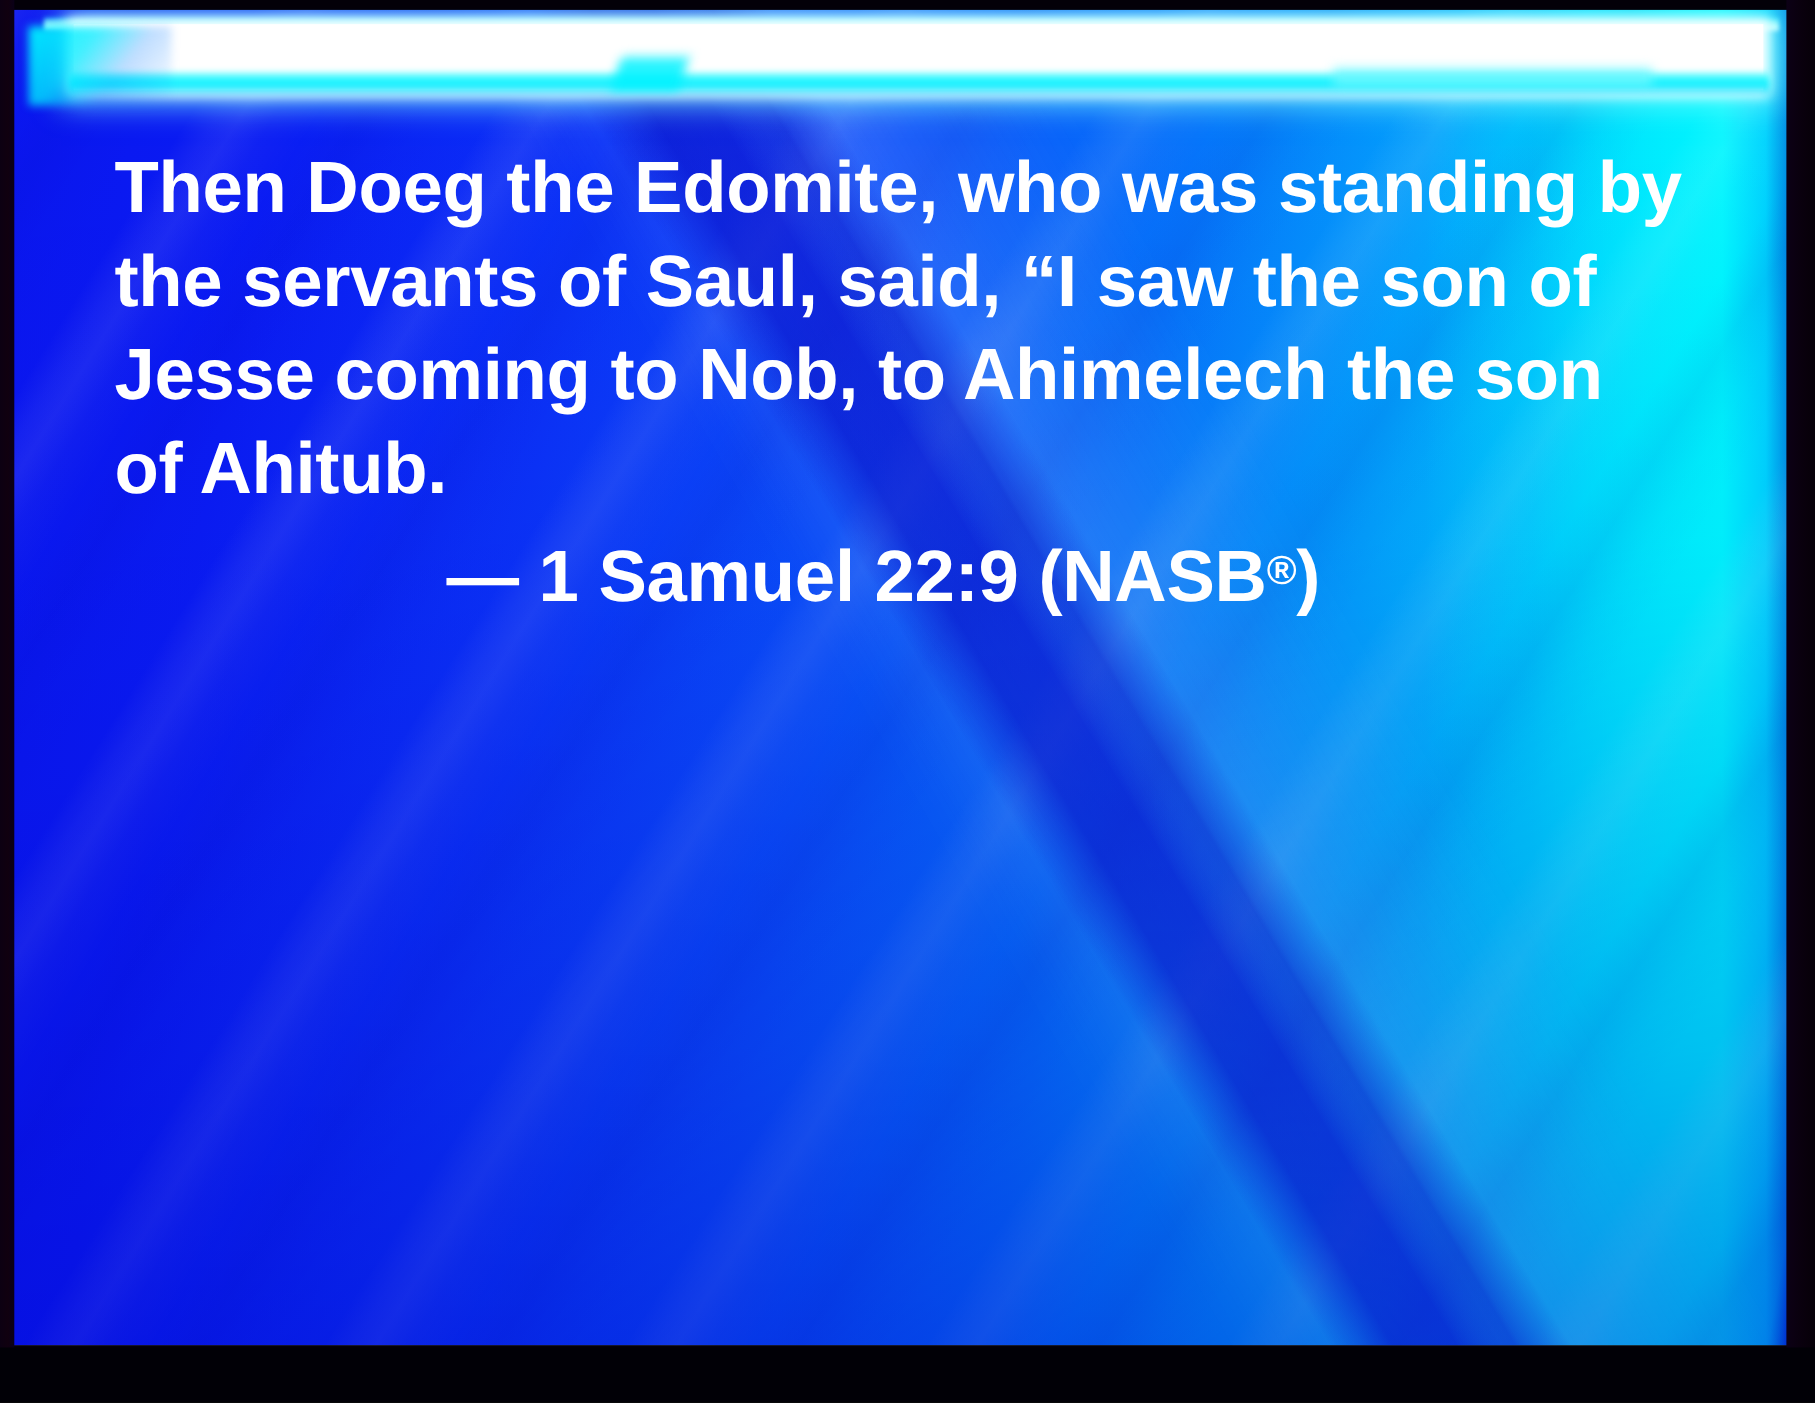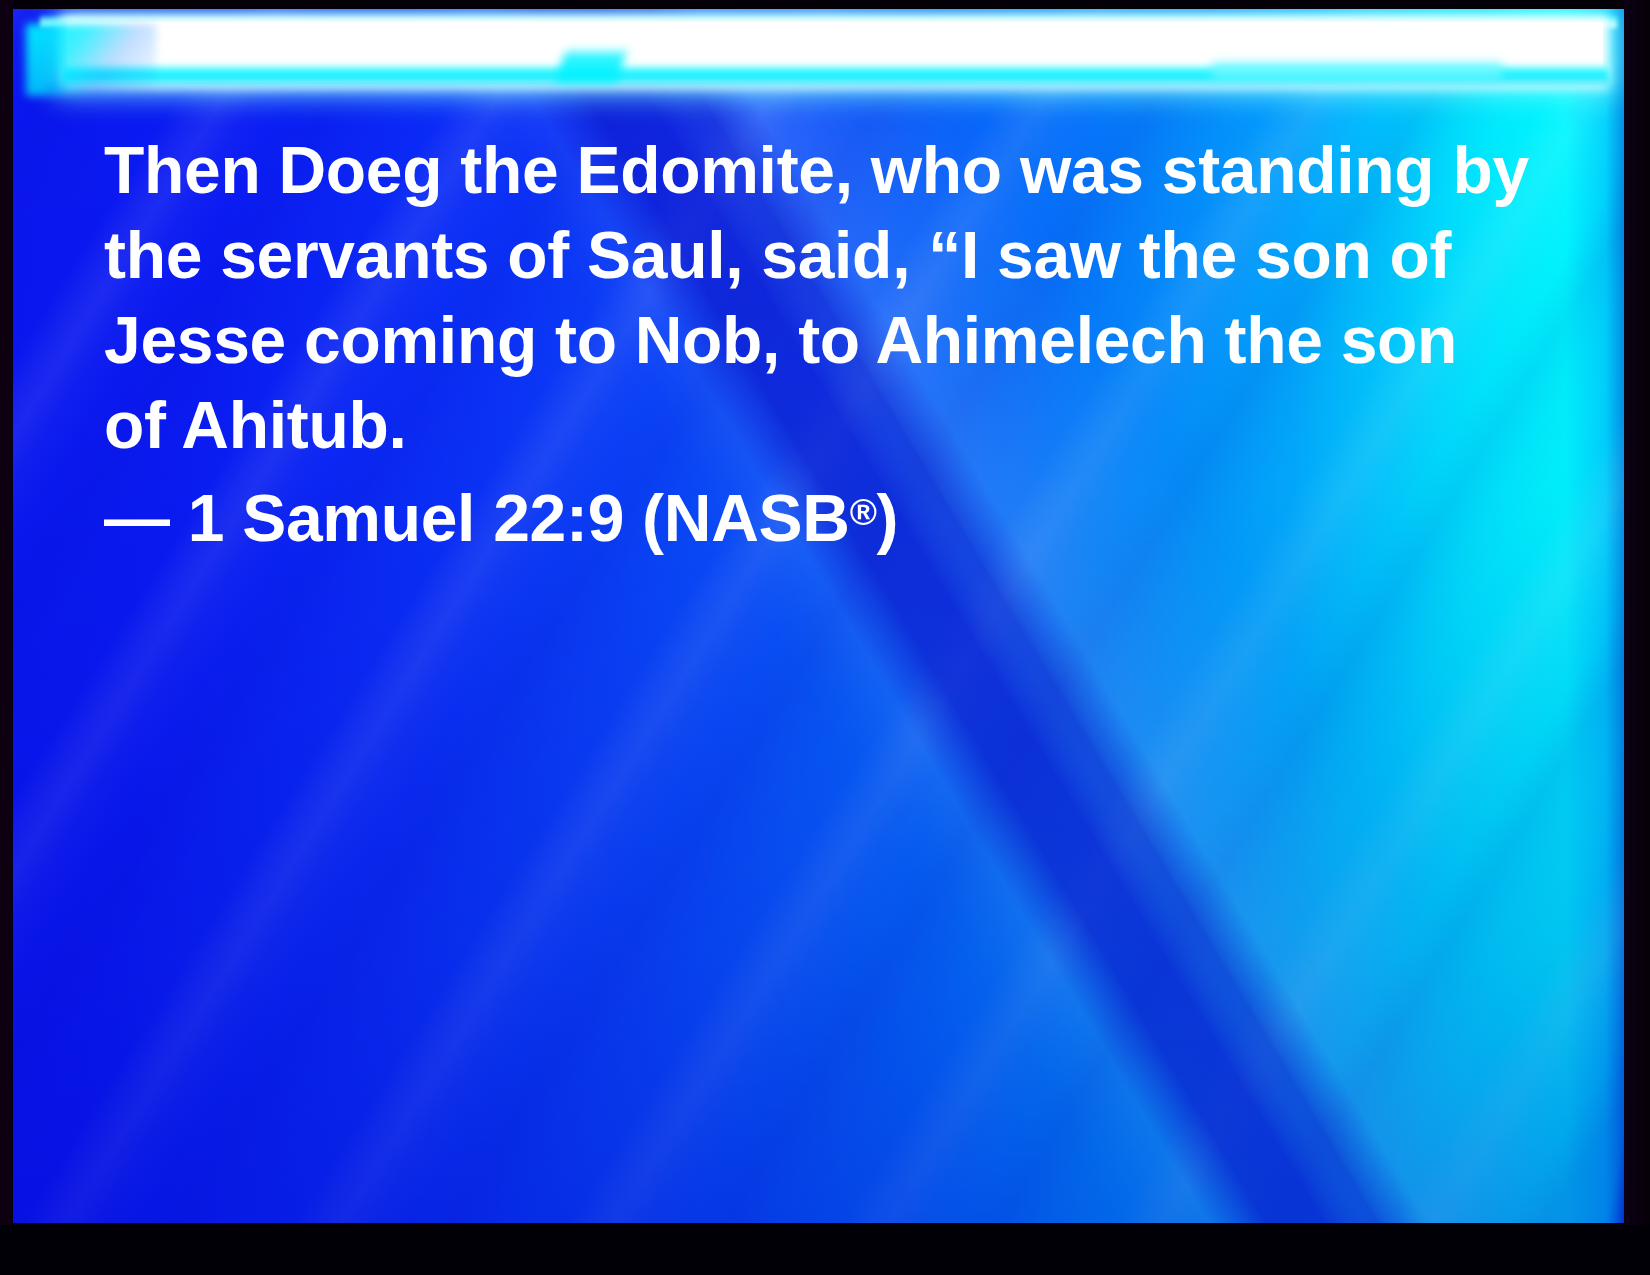--- a/index.html
+++ b/index.html
@@ -325,23 +325,23 @@
     white-space: pre-wrap;
   }
 
   .verse-ref {
     margin: 0;
     padding-top: 10px;
     color: #ffffff;
     font-family: "Liberation Sans", sans-serif;
     font-weight: bold;
     font-size: 66px;
-    line-height: 69px;
+    line-height: 82px;
     letter-spacing: -0.3px;
-    text-align: left;
+    text-align: center;
     padding-right: 32px;
     white-space: nowrap;
   }
 
   .verse-ref .reg {
     font-size: 0.56em;
     vertical-align: 0.42em;
     font-weight: bold;
   }
 </style>

